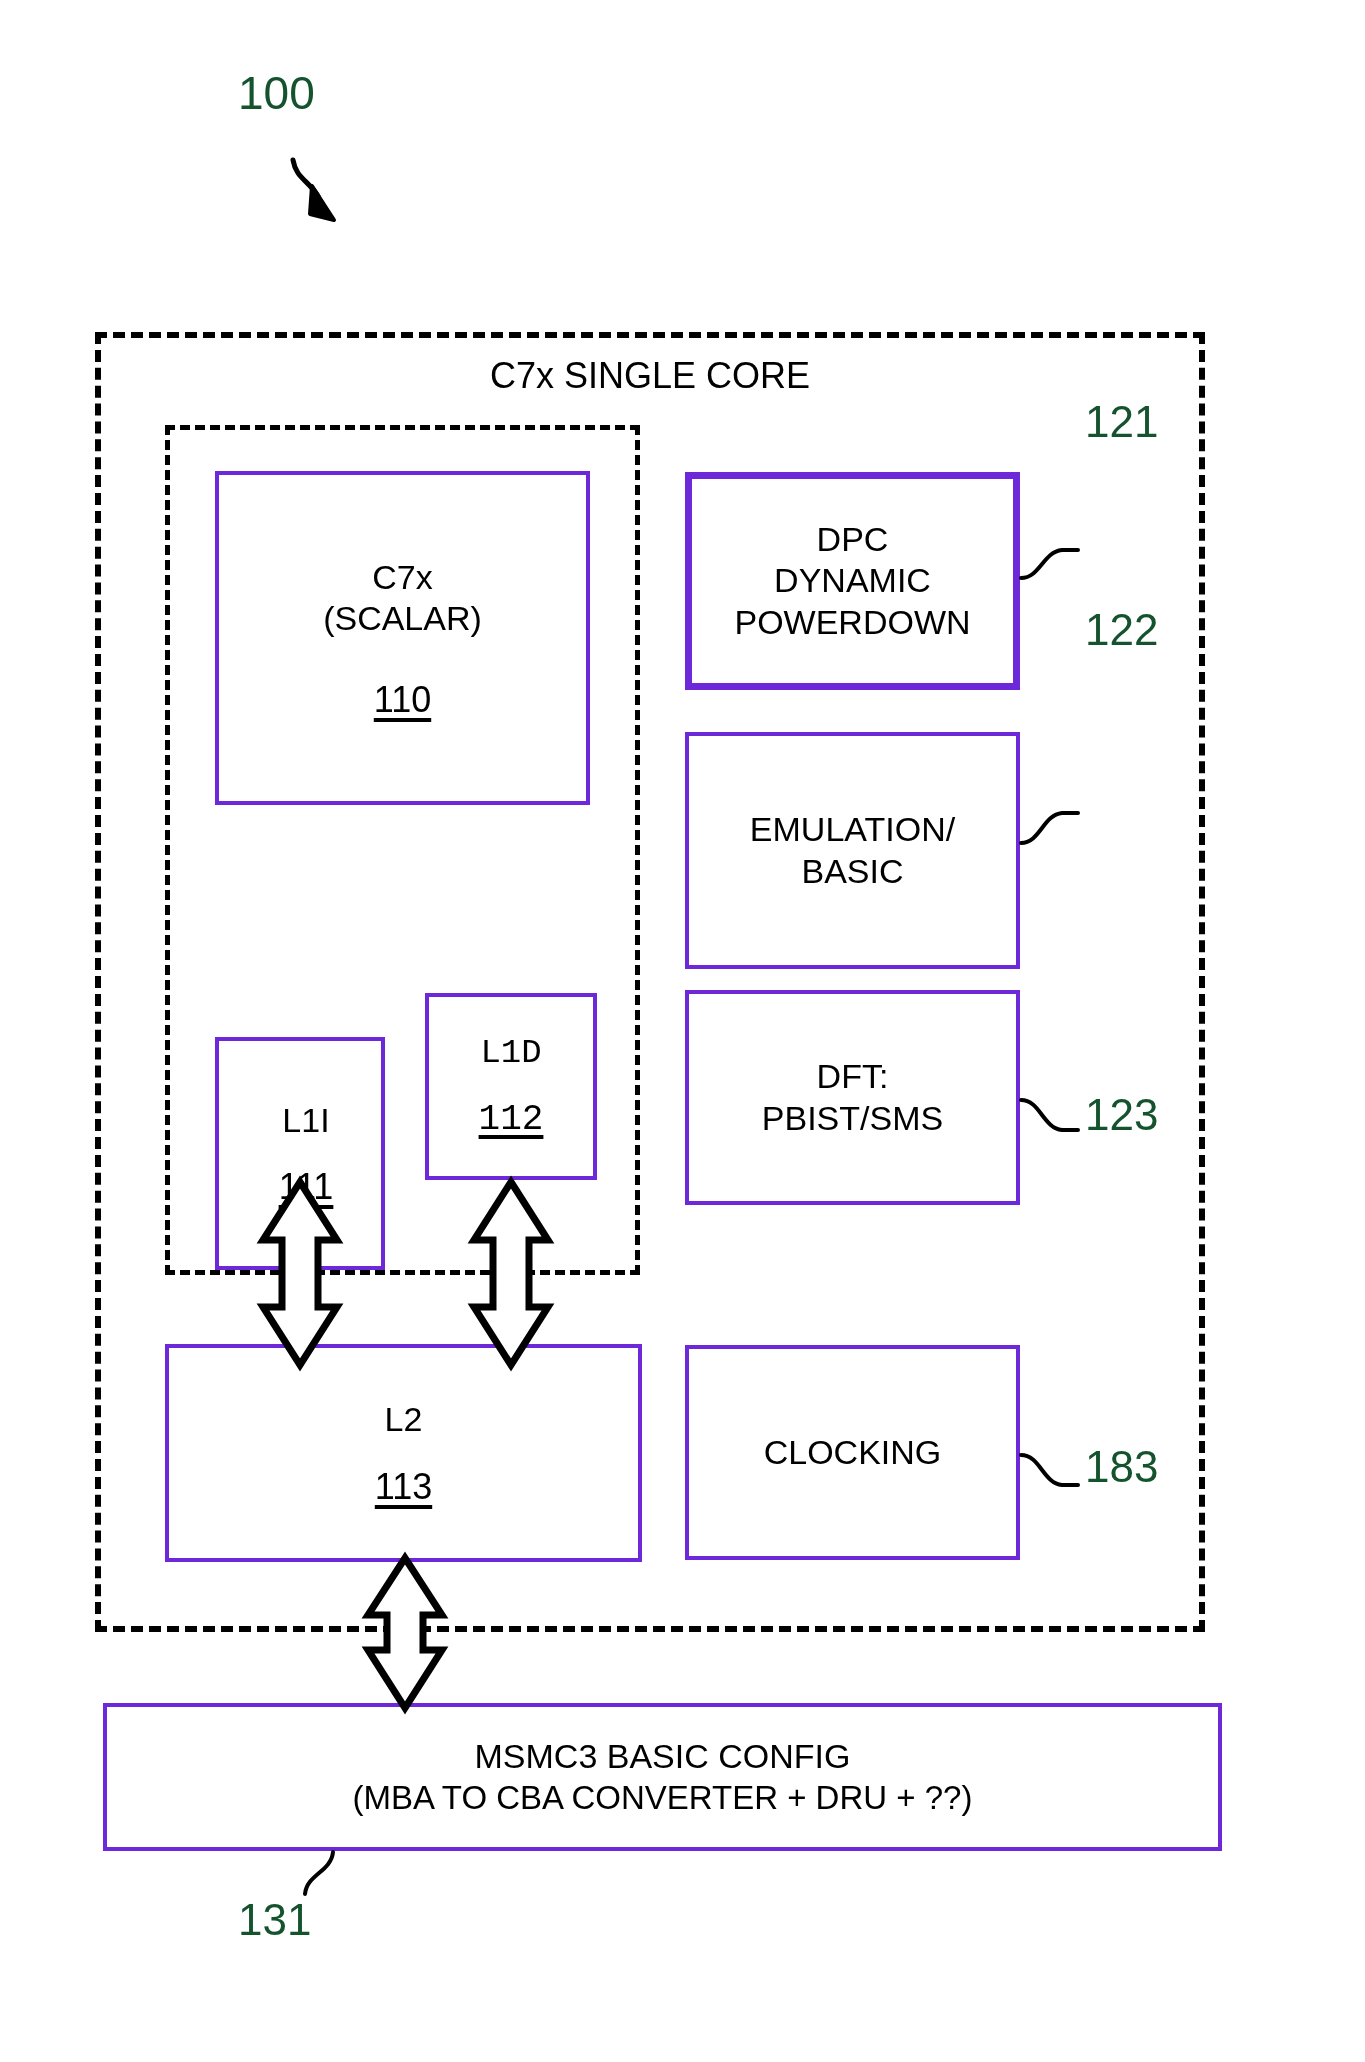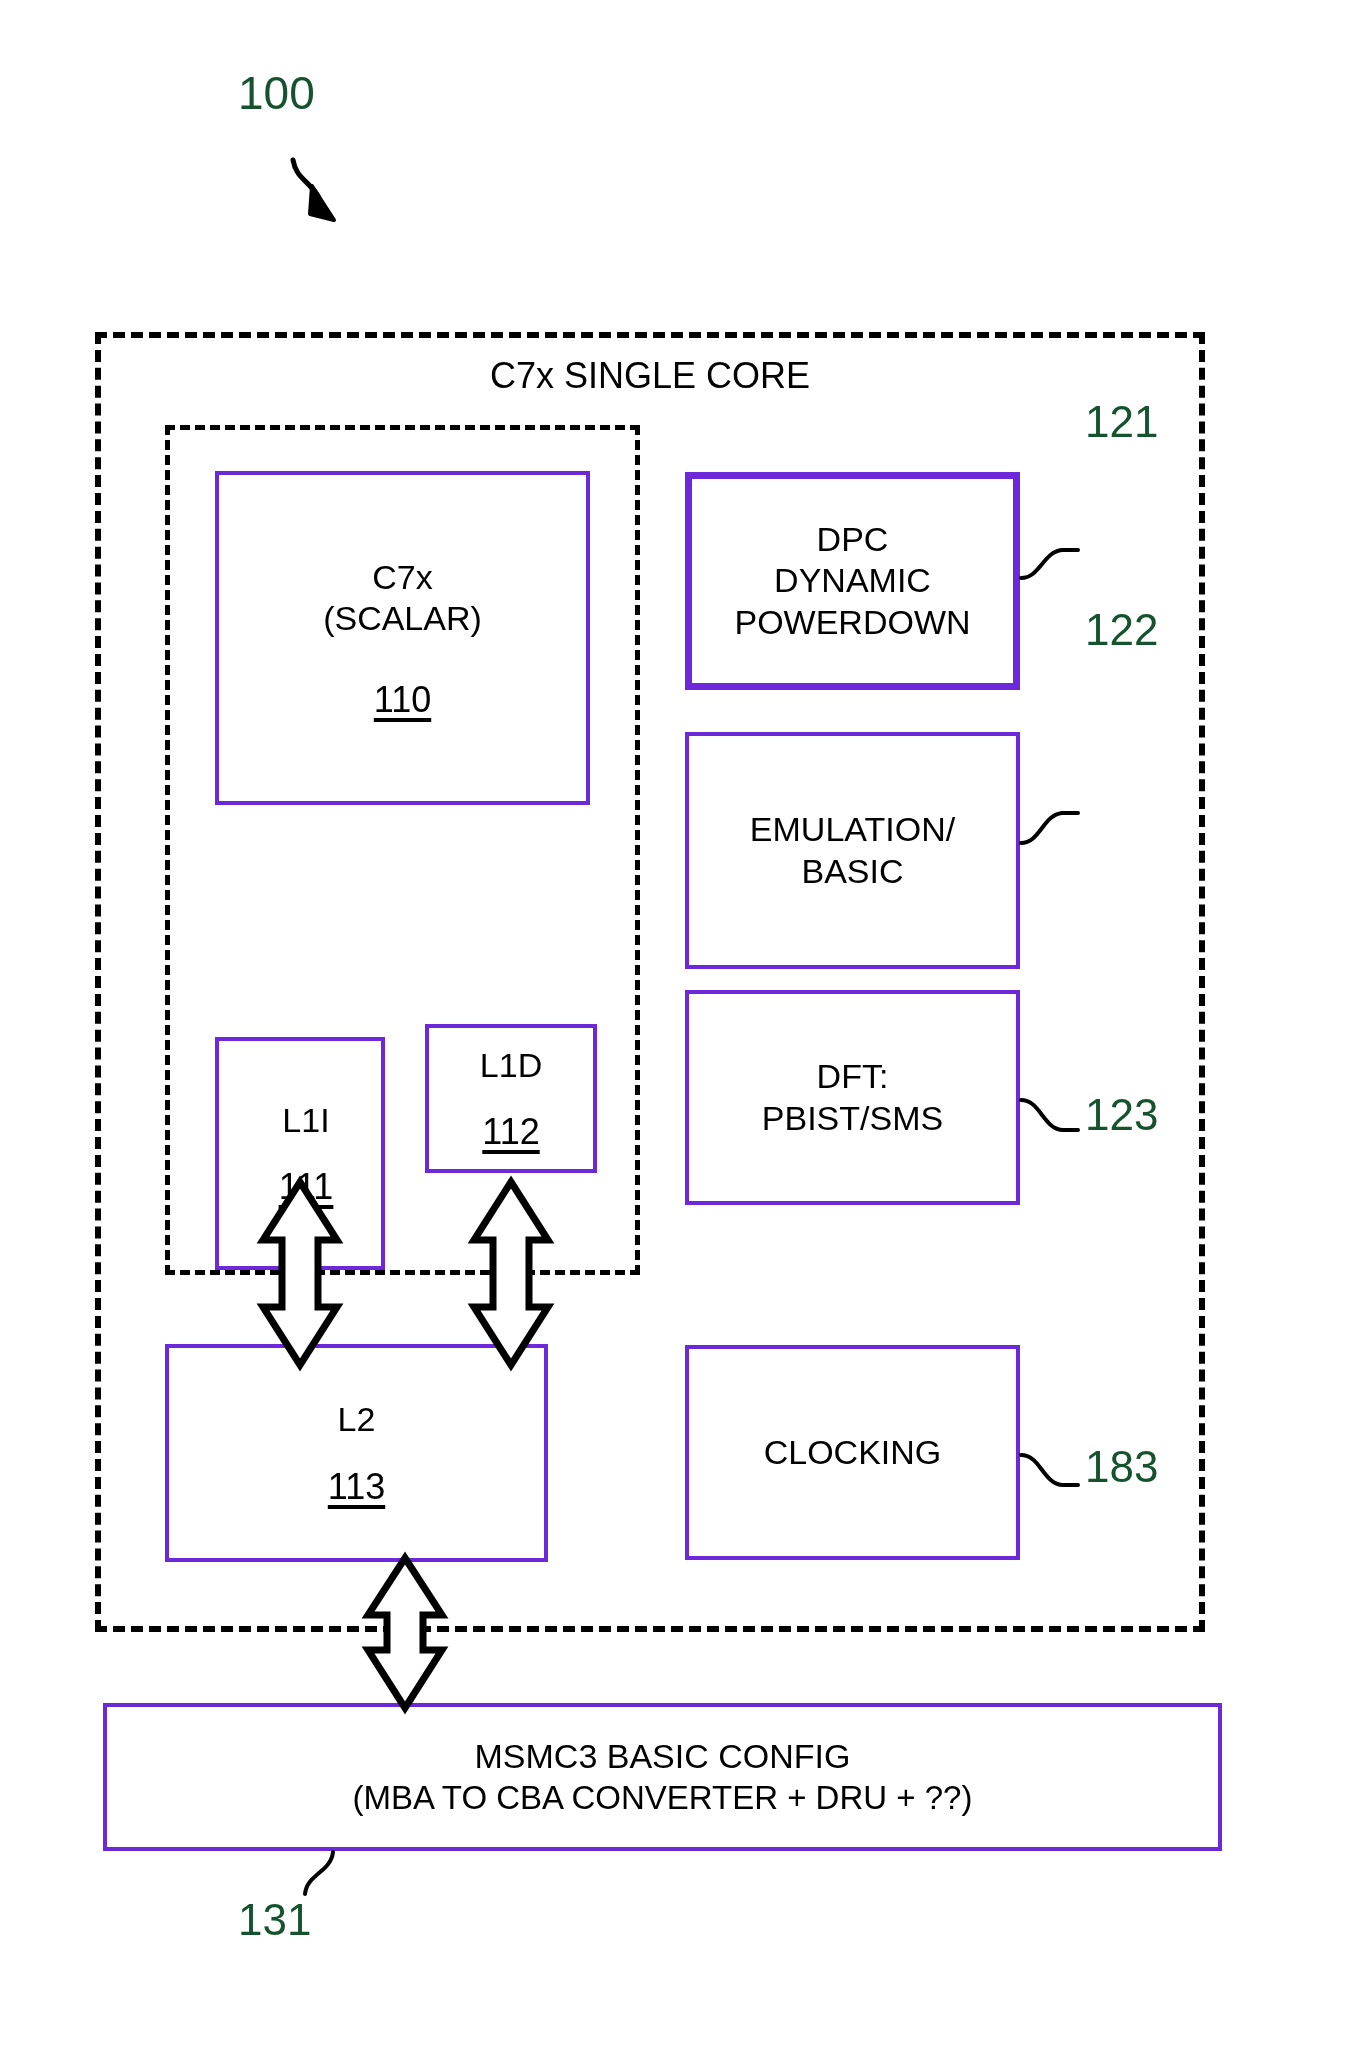--- a/index.html
+++ b/index.html
@@ -97,27 +97,27 @@
     <div class="gap-md"></div>
     <div class="numlabel">110</div>
   </div>
 
   <div class="abs box" style="left:215px; top:1037px; width:170px; height:233px;padding-left:12px;">
     <div class="box-line">L1I</div>
     <div class="gap-sm"></div>
     <div class="numlabel">111</div>
   </div>
 
-  <div class="abs box" style="left:425px; top:1024px; width:172px; height:149px;">
+  <div class="abs box" style="left:425px; top:993px; width:172px; height:187px;font-family:Liberation Mono, monospace;">
     <div class="box-line">L1D</div>
     <div class="gap-sm"></div>
     <div class="numlabel">112</div>
   </div>
 
-  <div class="abs box" style="left:165px; top:1344px; width:383px; height:218px;">
+  <div class="abs box" style="left:165px; top:1344px; width:477px; height:218px;">
     <div class="box-line">L2</div>
     <div class="gap-sm"></div>
     <div class="numlabel">113</div>
   </div>
 
   <div class="abs box box-thick" style="left:685px; top:472px; width:335px; height:218px;">
     <div class="box-line">DPC</div>
     <div class="box-line">DYNAMIC</div>
     <div class="box-line">POWERDOWN</div>
   </div>

